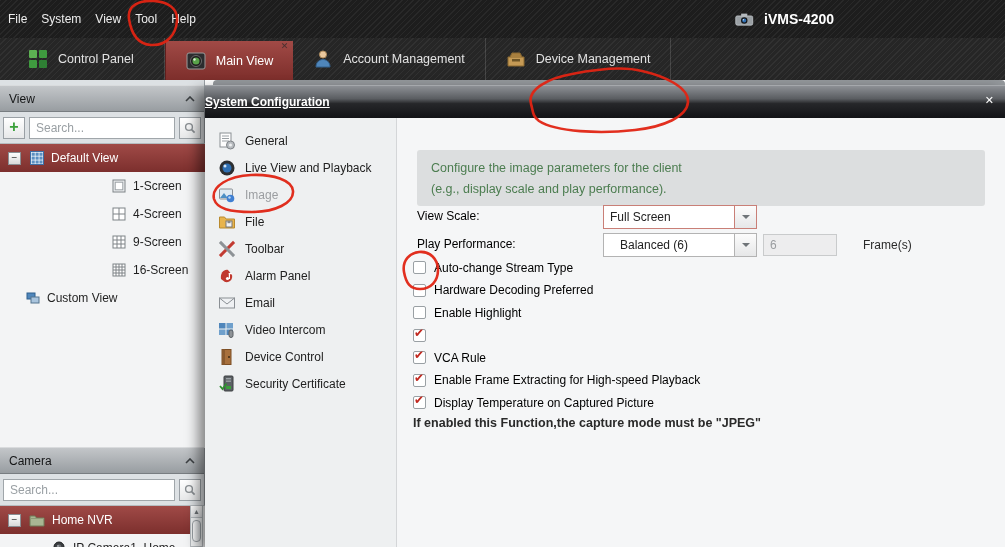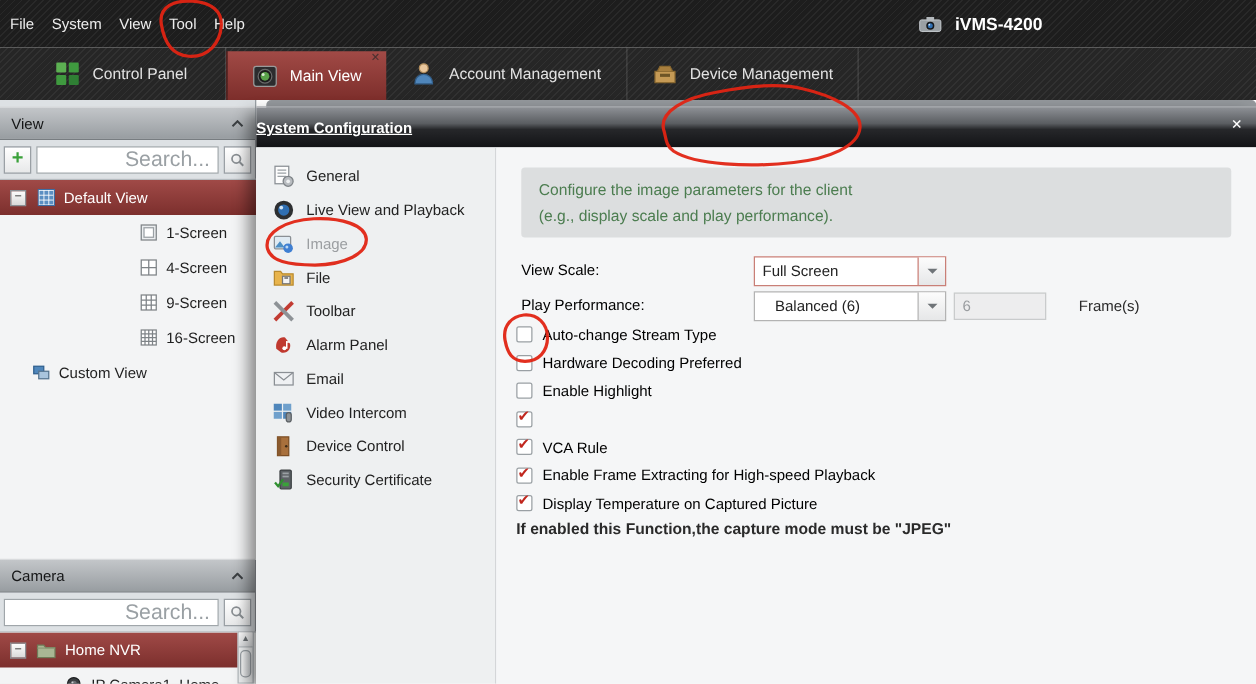--- a/index.html
+++ b/index.html
@@ -15,42 +15,42 @@
   .menu-item:first-child{padding-left:8px;}
   .app-brand{position:absolute;left:735px;top:0;height:38px;display:flex;align-items:center;gap:9px;
     color:#fff;font-weight:bold;font-size:14px;}
 
   
   .tab-bar{position:absolute;left:0;top:38px;width:100%;height:42px;background-color:#262626;
     background-image:repeating-linear-gradient(135deg,rgba(255,255,255,.05) 0 1px,transparent 1px 4px);
     display:flex;align-items:stretch;z-index:2;}
   .tab{display:flex;align-items:center;gap:10px;padding:0 20px;color:#e2e2e2;font-size:12.5px;
     border-right:1px solid rgba(255,255,255,.14);position:relative;}
-  .tab:first-child{padding-left:44px;padding-right:30px;}
+  .tab:first-child{padding-left:28px;padding-right:30px;}
   .tab.active{background:linear-gradient(180deg,#a14a46,#7d2e2b);margin-top:3px;color:#fff;
     border-right:none;border-left:1px solid #5d1f1d;}
   .tab-close{position:absolute;right:5px;top:1px;font-size:9px;color:#4a3030;line-height:1;}
   .tab-icon{width:20px;height:20px;flex:0 0 20px;}
 
   
   .left-panel{position:absolute;left:0;top:80px;width:205px;height:467px;background:#dde1e4;
     border-right:1px solid #9aa0a5;box-sizing:border-box;z-index:1;}
   .panel-header{position:absolute;left:0;width:100%;height:27px;box-sizing:border-box;
     background:linear-gradient(#c3c6c9,#989da1);border-top:1px solid #d9dbdd;border-bottom:1px solid #787d81;
     display:flex;align-items:center;justify-content:space-between;padding:0 9px;color:#141516;}
   .hdr-view{top:5px}.hdr-camera{top:367px}
   .collapse-chev{width:10px;height:6px;}
   .search-row{position:absolute;left:0;width:100%;height:30px;box-sizing:border-box;
     display:flex;align-items:center;gap:4px;padding:4px 3px;}
   .sr-view{top:33px}.sr-camera{top:395px}
   .sq-btn{width:22px;height:22px;box-sizing:border-box;background:linear-gradient(#ffffff,#e7e8e9);
     border:1px solid #9aa0a5;display:flex;align-items:center;justify-content:center;flex:0 0 22px;}
   .plus-glyph{color:#3aa13a;font-weight:bold;font-size:16px;line-height:1;margin-top:-2px;}
   .search-input{flex:1;height:22px;box-sizing:border-box;border:1px solid #a0a6aa;background:#fff;
-    padding:0 6px;font-size:17px;color:#7f1d1d;font-family:inherit;min-width:0;text-align:right;}
+    padding:0 6px;font-size:12px;color:#7f1d1d;font-family:inherit;min-width:0;}
   .search-input::placeholder{color:#9aa0a4;}
   .tree{position:absolute;left:0;background:#f3f4f5;border-top:1px solid #b6bcc0;overflow:hidden;}
   .tree-view{top:63px;width:205px;height:304px;}
   .tree-camera{top:425px;width:205px;height:42px;}
   .tree-row{height:28px;display:flex;align-items:center;color:#1f1f1f;}
   .tree-row.selected{background:linear-gradient(#a04a47,#7c2f2d);color:#fff;}
   .tree-row.cam-sel{width:191px;}
   .expander{width:13px;height:13px;box-sizing:border-box;margin-left:8px;flex:0 0 13px;
     border:1px solid #8a8f94;background:linear-gradient(#fdfdfd,#d9d9d9);color:#333;
     display:flex;align-items:center;justify-content:center;font-size:10px;line-height:1;}
@@ -80,21 +80,21 @@
     border-top:1px solid #a5a8ac;display:flex;align-items:center;justify-content:flex-start;
     color:#fff;font-weight:bold;font-size:12px;text-decoration:underline;}
   .dialog-close{position:absolute;right:11px;top:9px;color:#fff;font-size:11px;font-weight:bold;line-height:1;}
   .dialog-body{position:absolute;left:0;top:33px;right:0;bottom:0;background:#f2f3f4;display:flex;}
   .dialog-sidebar{width:192px;flex:0 0 192px;box-sizing:border-box;background:#eef0f1;
     border-right:1px solid #d4d6d8;padding-top:9px;}
   .side-item{height:27px;display:flex;align-items:center;gap:9px;padding-left:13px;color:#222;}
   .side-icon{width:18px;height:18px;flex:0 0 18px;}
   .side-item.selected .side-label{color:#9b9ea1;}
   .dialog-content{position:relative;flex:1;background:#f5f6f7;}
-  .info-box{position:absolute;left:20px;top:16px;width:568px;height:56px;box-sizing:border-box;
+  .info-box{position:absolute;left:20px;top:32px;width:568px;height:56px;box-sizing:border-box;
     background:#dcdedf;border-radius:3px;padding:8px 14px;color:#4c7d50;font-size:12.5px;line-height:21px;}
   .field-label{position:absolute;left:20px;color:#000000;}
   .lbl-view-scale{top:91px}.lbl-play-perf{top:119px}
   .combo{position:absolute;left:206px;width:154px;height:24px;box-sizing:border-box;background:#fff;
     border:1px solid #b3b3b3;display:flex;align-items:stretch;}
   .combo-view-scale{top:87px;border-color:#c97f77;}
   .combo-view-scale .arrow-btn{border-left-color:#c97f77;}
   .combo-play-perf{top:115px;padding-left:10px;}
   .combo .val{flex:1;display:flex;align-items:center;padding-left:6px;color:#222;}
   .arrow-btn{width:21px;flex:0 0 21px;border-left:1px solid #b3b3b3;

